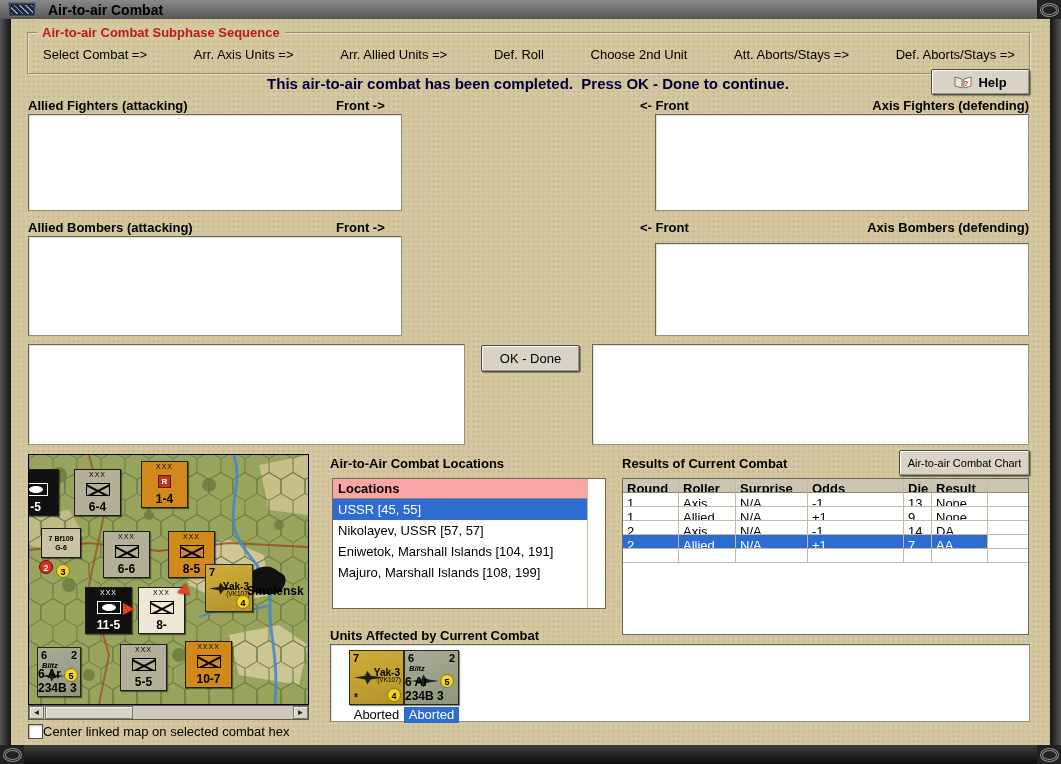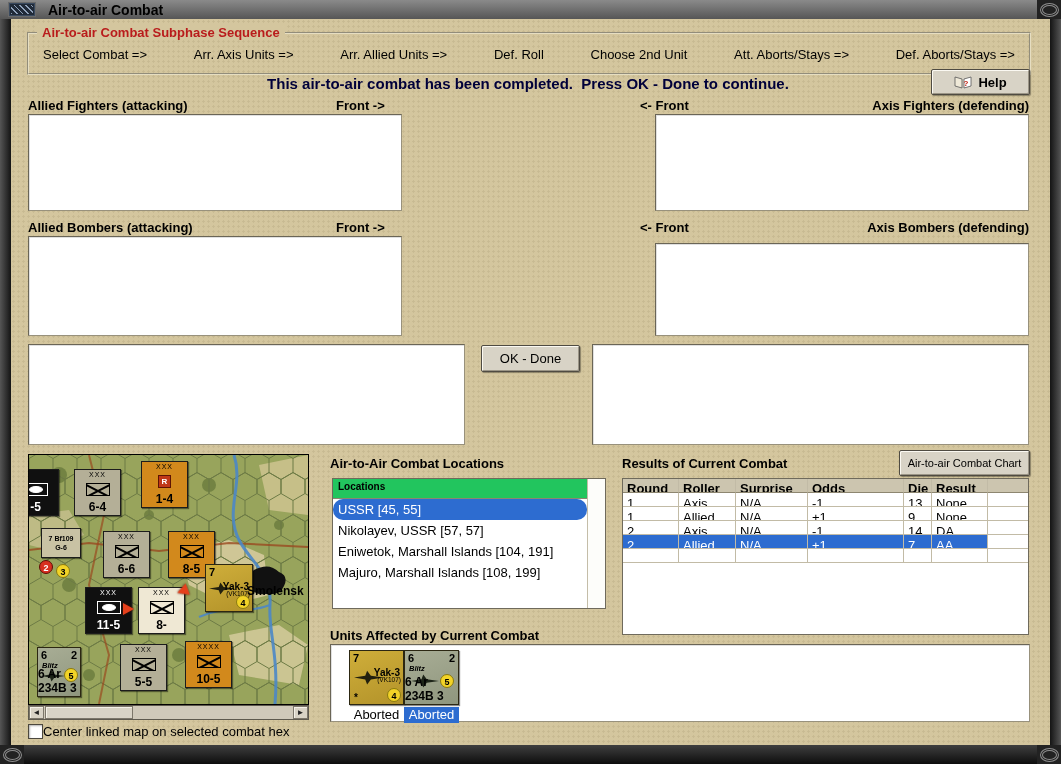--- a/index.html
+++ b/index.html
@@ -107,24 +107,24 @@
 
   .cbrow{position:absolute;left:17px;top:705px;display:flex;align-items:center;}
   .cb{width:13px;height:13px;background:#fff;border:1px solid #4c483e;
     box-shadow:inset 1px 1px 2px rgba(0,0,0,.3);}
   .cbrow span{font-size:13px;color:#000;}
 
   
   .loclist{position:absolute;left:321px;top:459px;width:274px;height:131px;background:#fff;
     border:1px solid #6f6a5c;box-sizing:border-box;display:flex;}
   .loc-main{flex:1;display:flex;flex-direction:column;}
-  .loc-header{height:20px;background:#22c55e;border-bottom:1px solid #8d8670;
-    font-size:10px;font-weight:bold;padding:2px 0 0 5px;box-sizing:border-box;}
+  .loc-header{height:20px;background:#fca5a5;border-bottom:1px solid #8d8670;
+    font-size:13px;font-weight:bold;padding:2px 0 0 5px;box-sizing:border-box;}
   .loc-row{height:21px;font-size:13px;padding:3px 0 0 5px;box-sizing:border-box;white-space:nowrap;overflow:hidden;}
-  .loc-row.sel{background:#2d6cd0;color:#fff;border-radius:10px;}
+  .loc-row.sel{background:#2d6cd0;color:#fff;}
   .loc-scroll{width:17px;background:#fdfdfa;border-left:1px solid #c4bda8;}
 
   
   .results-table{position:absolute;left:611px;top:459px;width:407px;height:157px;background:#fff;
     border:1px solid #6f6a5c;box-sizing:border-box;overflow:hidden;}
   .rrow{display:flex;}
   .rc{height:14px;box-sizing:border-box;border-right:1px solid #c2bba6;border-bottom:1px solid #c2bba6;
     font-size:13px;padding:3px 0 0 4px;white-space:nowrap;overflow:hidden;}
   .rhead .rc{background:#ccc5af;font-weight:bold;border-bottom:1px solid #8d8670;padding-top:2px;}
   .c0{width:56px;} .c1{width:57px;} .c2{width:72px;} .c3{width:96px;} .c4{width:28px;} .c5{width:56px;}
@@ -307,21 +307,21 @@
         <span class="des">6 Ar 234B 3</span>
       </div>
       <div class="mc gray" style="left:91px;top:189px">
         <div class="csize">XXX</div>
         <div class="sym"></div>
         <div class="cval">5-5</div>
       </div>
       <div class="mc orange" style="left:156px;top:186px">
         <div class="csize">XXXX</div>
         <div class="sym"></div>
-        <div class="cval">10-5</div>
+        <div class="cval">10-7</div>
       </div>
     </div>
 
     <div class="hscroll">
       <div class="sbtn leftb">◄</div>
       <div class="sthumb"></div>
       <div class="sbtn rightb">►</div>
     </div>
 
     <div class="cbrow">

